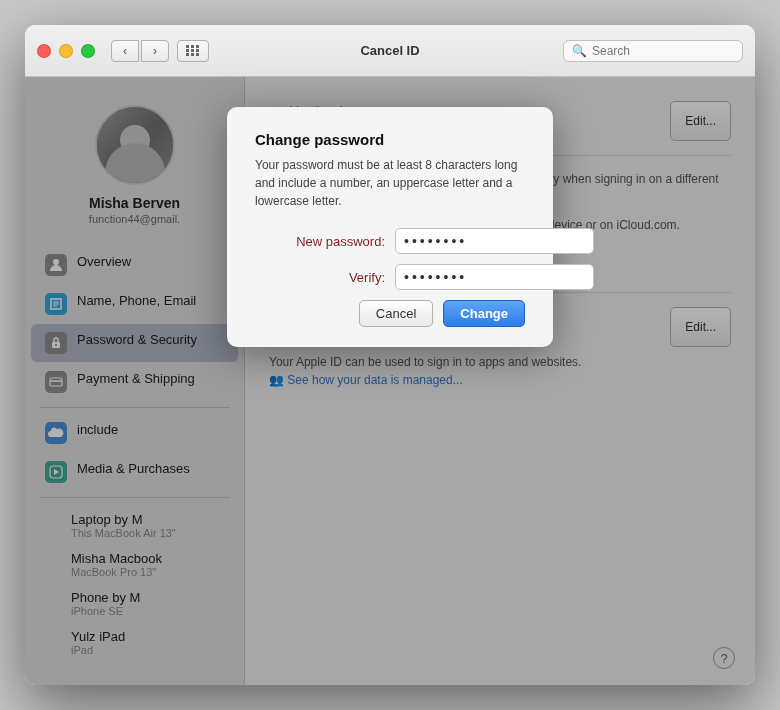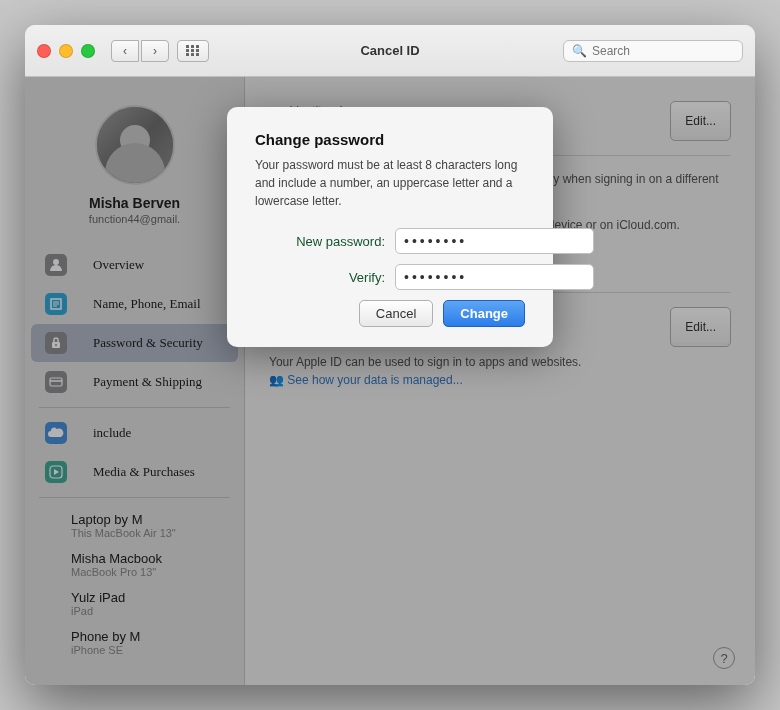--- a/index.html
+++ b/index.html
@@ -220,27 +220,25 @@
       color: #666;
     }
 
     .sidebar-nav {
       flex: 1;
       padding: 4px 0;
     }
 
     .sidebar-item {
       display: flex;
-      align-items: center;
       padding: 8px 14px;
       cursor: pointer;
       border-radius: 6px;
       margin: 1px 6px;
-      gap: 26px;
-      font-family: Liberation Serif, serif;
+      gap: 10px;
     }
 
     .sidebar-item.active {
       background: #b0b8c8;
     }
 
     .sidebar-icon {
       width: 22px;
       height: 22px;
       border-radius: 5px;
@@ -423,21 +421,21 @@
     }
 
     .modal-field {
       display: flex;
       align-items: center;
       margin-bottom: 10px;
     }
 
     .modal-label {
       font-size: 13px;
-      color: #14532d;
+      color: #7f1d1d;
       text-align: right;
       width: 130px;
       flex-shrink: 0;
       margin-right: 10px;
     }
 
     .modal-input {
       flex: 1;
       border: 1px solid #c0c0c0;
       border-radius: 5px;
@@ -591,26 +589,26 @@
         <div class="devices-section">
           <div class="device-item">
             <span class="device-name">Laptop by M</span>
             <span class="device-model">This MacBook Air 13"</span>
           </div>
           <div class="device-item">
             <span class="device-name">Misha Macbook</span>
             <span class="device-model">MacBook Pro 13"</span>
           </div>
           <div class="device-item">
+            <span class="device-name">Phone by M</span>
+            <span class="device-model">iPhone SE</span>
+          </div>
+          <div class="device-item">
             <span class="device-name">Yulz iPad</span>
             <span class="device-model">iPad</span>
-          </div>
-          <div class="device-item">
-            <span class="device-name">Phone by M</span>
-            <span class="device-model">iPhone SE</span>
           </div>
         </div>
       </div>
     </div>
 
     <div class="right-panel">
       <div class="top-row">
         <div>
           <span class="section-desc">our identity when</span>
         </div>

